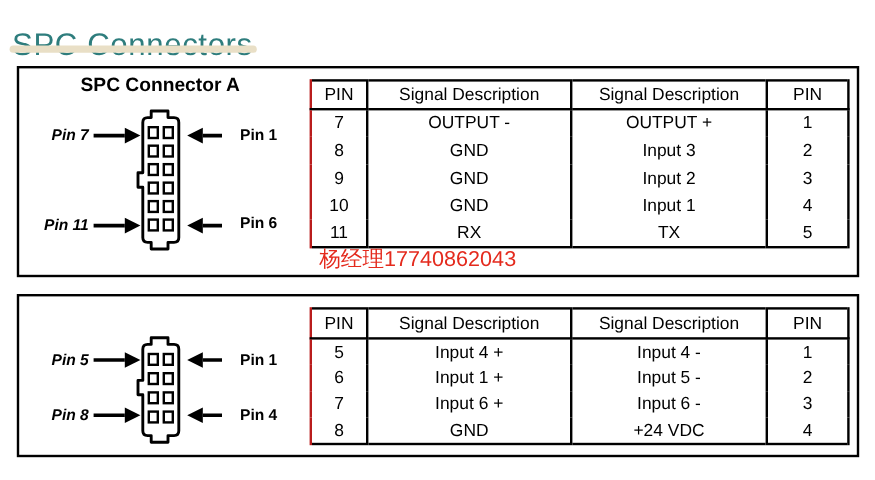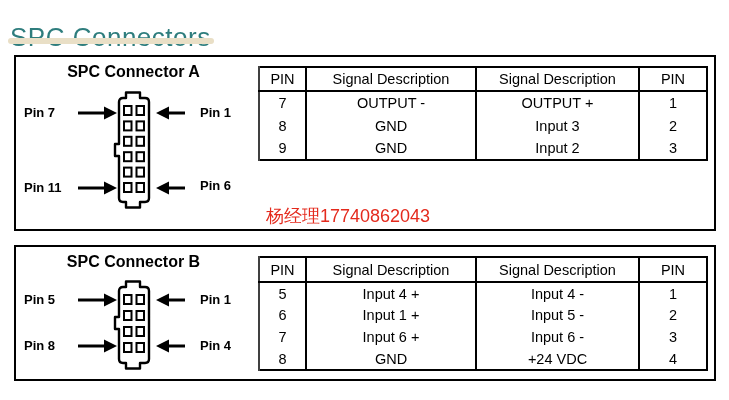--- a/index.html
+++ b/index.html
@@ -24,29 +24,29 @@
     position:absolute;left:10px;top:6px;width:215px;text-align:center;
     font-size:16px;font-weight:700;
   }
   
   .conn-svg{position:absolute;left:20px;}
   .conn-svg-a{top:33px;}
   .conn-svg-b{top:28px;}
   .pin-label{
     position:absolute;font-size:13px;font-weight:700;white-space:nowrap;line-height:18px;
   }
-  .pl-left{left:8px;width:50px;}
+  .pl-left{left:8px;width:50px;text-align:right;font-style:italic;}
   .pl-right{left:184px;text-align:center;}
   
   .pin-table{
     position:absolute;left:242px;top:9px;border-collapse:collapse;table-layout:fixed;
     border:2px solid #000;background:#fff;
   }
   .pin-table th,.pin-table td{
-    border-left:2px solid #404040;border-right:2px solid #000;
+    border-left:2px solid #b91c1c;border-right:2px solid #000;
     text-align:center;vertical-align:middle;padding:0;
     font-size:14.5px;font-weight:400;color:#000;
   }
   .pin-table thead th{border-bottom:2px solid #000;}
   .table-a thead tr{height:24px;}
   .table-a tbody tr{height:23px;}
   .table-b thead tr{height:25px;}
   .table-b tbody tr{height:22px;}
   .col-pin-l{width:47px;}
   .col-sig1{width:170px;}
@@ -133,26 +133,37 @@
         <td>GND</td>
         <td>Input 3</td>
         <td>2</td>
       </tr>
       <tr>
         <td>9</td>
         <td>GND</td>
         <td>Input 2</td>
         <td>3</td>
       </tr>
+      <tr>
+        <td>10</td>
+        <td>GND</td>
+        <td>Input 1</td>
+        <td>4</td>
+      </tr>
+      <tr>
+        <td>11</td>
+        <td>RX</td>
+        <td>TX</td>
+        <td>5</td>
+      </tr>
     </tbody>
   </table>
 </div>
 
 <div class="panel panel-b">
-  <div class="panel-title">SPC Connector B</div>
 
   <svg class="conn-svg conn-svg-b" width="210" height="100" viewBox="0 0 210 100">
     <path d="M 83 16 Q 83 12 87 12 L 90 12 L 90 6.5 L 104 6.5 L 104 12 L 109 12 Q 113 12 113 16
              L 113 84 Q 113 88 109 88 L 104 88 L 104 93.5 L 90 93.5 L 90 88 L 87 88
              Q 83 88 83 84 L 83 54 L 79 54 L 79 42 L 83 42 Z" fill="#ffffff" stroke="#000" stroke-width="2.4" stroke-linejoin="round"></path>
 
     <g fill="#ffffff" stroke="#000" stroke-width="2">
       <rect x="88" y="20" width="7.5" height="9"></rect>
         <rect x="100.5" y="20" width="7.5" height="9"></rect>
       <rect x="88" y="36" width="7.5" height="9"></rect>

